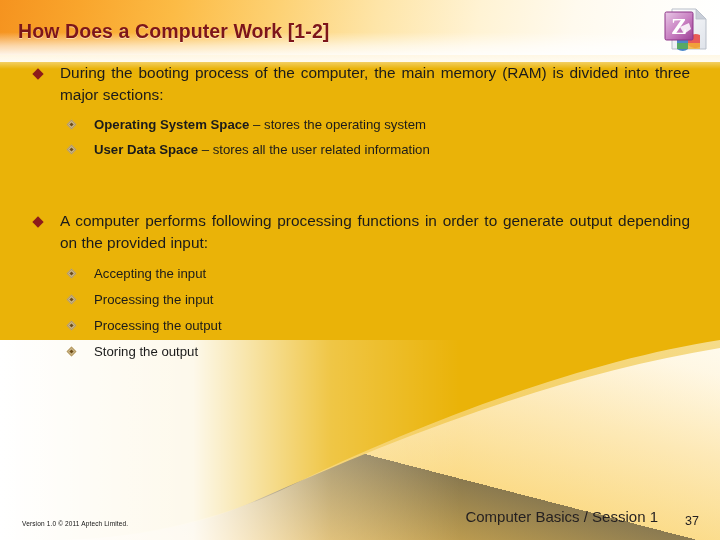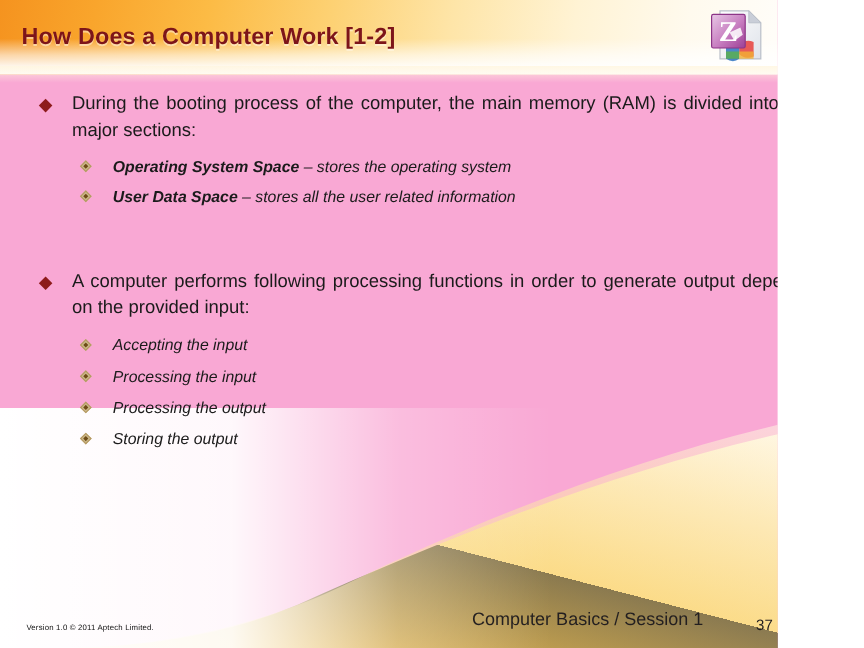--- a/index.html
+++ b/index.html
@@ -9,23 +9,23 @@
   body {
     width: 720px;
     height: 540px;
     overflow: hidden;
     font-family: "Liberation Sans", sans-serif;
     background: #ffffff;
   }
 
   .slide {
     position: relative;
-    width: 648px;
+    width: 720px;
     height: 540px;
-    background: #f9a8d4;
+    background: #eab308;
     overflow: hidden;
   }
 
   
   .corner-swoosh {
     position: absolute;
     left: 0;
     bottom: 0;
     width: 720px;
     height: 200px;
@@ -100,21 +100,21 @@
     left: 0;
     top: 62px;
     width: 720px;
     height: 410px;
     z-index: 3;
   }
 
   .block {
     position: relative;
   }
-  .block.block-1 { margin-top: 14px; }
+  .block.block-1 { margin-top: 0; }
   .block.block-2 { margin-top: 50px; }
 
   .lvl1 {
     position: relative;
     margin: 0 30px 0 30px;
     padding-left: 30px;
   }
   .lvl1-marker {
     position: absolute;
     left: 4px;
@@ -130,21 +130,20 @@
     line-height: 22px;
     color: #1b1b1b;
     text-align: justify;
     text-justify: inter-word;
   }
 
   .lvl2-list {
     margin: 7px 0 0 0;
     padding: 0;
     list-style: none;
-    font-style: italic;
   }
   .lvl2-item {
     position: relative;
     padding-left: 34px;
     margin-bottom: 3px;
     font-family: "Liberation Sans", sans-serif;
     font-size: 13.2px;
     line-height: 20px;
     color: #1b1b1b;
     white-space: nowrap;
@@ -194,21 +193,21 @@
     right: 62px;
     bottom: 15px;
     z-index: 6;
     font-family: "Liberation Sans", sans-serif;
     font-size: 15px;
     color: #231f20;
     white-space: nowrap;
   }
   .footer-page {
     position: absolute;
-    right: 4px;
+    right: 21px;
     bottom: 12px;
     z-index: 6;
     font-family: "Liberation Sans", sans-serif;
     font-size: 12.5px;
     color: #231f20;
     white-space: nowrap;
   }
 </style>
 </head>
 <body>

